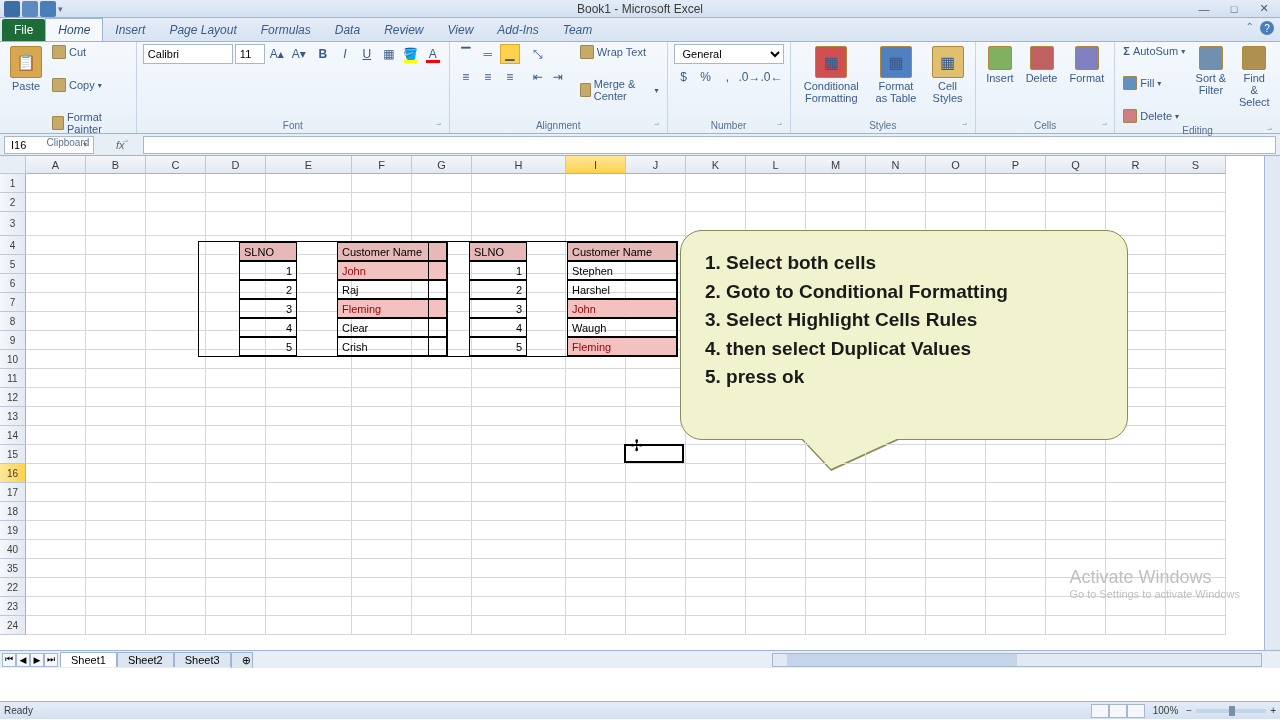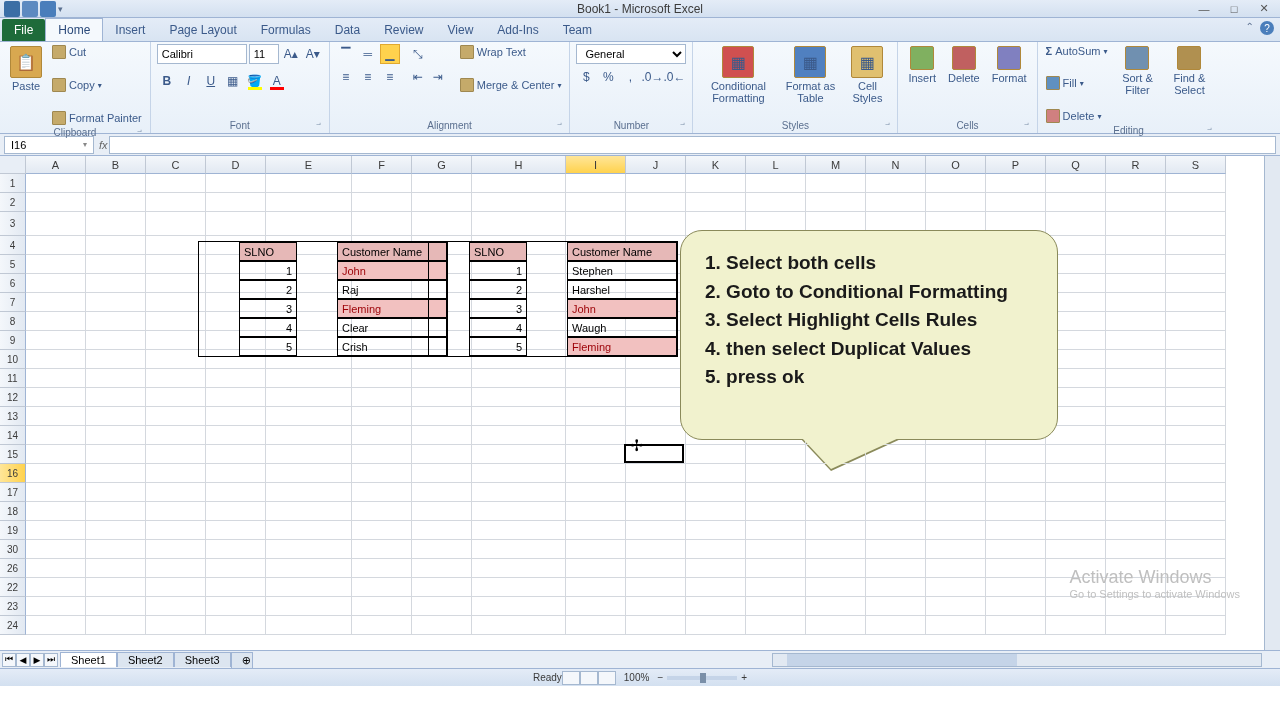--- a/index.html
+++ b/index.html
@@ -11,21 +11,21 @@
 .qat-icon { width: 16px; height: 16px; background: #4a7ebb; border-radius: 2px; }
 .qat-icon.save { background: #3b6ea5; }
 .qat-icon.undo { background: #5d8ac0; }
 .title-text { position: absolute; left: 50%; transform: translateX(-50%); font-size: 12px; color: #3b3b3b; }
 .win-ctrls { position: absolute; right: 4px; display: flex; gap: 6px; }
 .win-btn { width: 24px; height: 14px; display: flex; align-items: center; justify-content: center; font-size: 11px; color: #555; cursor: pointer; }
 
 
 .ribbon-tabs { height: 24px; background: linear-gradient(#e4ecf7,#d8e4f2); display: flex; align-items: flex-end; padding-left: 2px; border-bottom: 1px solid #9fb4d4; position: relative; }
 .file-tab { background: #1e6b3a; color: #fff; padding: 4px 12px; font-size: 12px; border-radius: 2px 2px 0 0; cursor: pointer; }
-.rib-tab { padding: 4px 12px; font-size: 12px; color: #3b5a8a; cursor: pointer; }
+.rib-tab { padding: 4px 12px; font-size: 12px; color: #3b5a8a; cursor: pointer; font-style: italic; }
 .rib-tab.active { background: #f5f9fd; border: 1px solid #9fb4d4; border-bottom: none; color: #2b4a7a; }
 .help-icons { position: absolute; right: 6px; top: 3px; display: flex; gap: 6px; }
 .help-i { width: 14px; height: 14px; border-radius: 50%; background: #4a7ebb; color: #fff; font-size: 10px; display: flex; align-items: center; justify-content: center; cursor: pointer; }
 
 
 .ribbon { height: 92px; background: linear-gradient(#f5f9fd,#e8f0f9); border-bottom: 1px solid #9fb4d4; display: flex; }
 .rgroup { border-right: 1px solid #c5d4e8; padding: 2px 6px 0 6px; display: flex; flex-direction: column; justify-content: space-between; }
 .rgroup-label { font-size: 10px; color: #5a6f8f; text-align: center; padding: 1px 0 2px 0; position: relative; }
 .rgroup-label::after { content: "⌐"; position: absolute; right: 2px; font-size: 8px; transform: rotate(180deg); color: #7a8fa8; }
 .rgroup-body { display: flex; align-items: flex-start; gap: 4px; flex: 1; }
@@ -42,21 +42,21 @@
 .fname { width: 90px; }
 .sm-btn { width: 20px; height: 20px; border: 1px solid transparent; background: none; display: flex; align-items: center; justify-content: center; font-size: 12px; color: #3b5a8a; cursor: pointer; }
 .sm-btn.hi { background: #ffd24d; border-color: #e0a830; }
 
 .align-grid { display: grid; grid-template-columns: repeat(3,20px); gap: 2px; }
 .num-sel { border: 1px solid #a5b8d0; background: #fff; font-size: 11px; height: 20px; width: 110px; padding: 0 4px; }
 
 
 .formula-bar { height: 22px; border-bottom: 1px solid #9fb4d4; display: flex; align-items: center; background: #e8eef6; }
 .name-box { width: 90px; height: 18px; margin: 0 4px; border: 1px solid #a5b8d0; background: #fff; font-size: 11px; padding: 0 6px; display: flex; align-items: center; justify-content: space-between; }
-.fx { font-style: italic; font-size: 11px; color: #666; margin: 0 1px; }
+.fx { font-style: italic; font-size: 11px; color: #666; margin: 0 18px; }
 .formula-input { flex: 1; height: 18px; border: 1px solid #a5b8d0; background: #fff; margin-right: 4px; }
 
 
 .grid-wrap { position: relative; height: 494px; display: flex; }
 .corner { width: 26px; height: 18px; background: #e8eef6; border-right: 1px solid #c0c8d4; border-bottom: 1px solid #c0c8d4; position: absolute; left: 0; top: 0; }
 .col-headers { position: absolute; left: 26px; top: 0; height: 18px; display: flex; }
 .ch { width: 60px; height: 18px; background: linear-gradient(#f4f7fb,#e2e9f2); border-right: 1px solid #c0c8d4; border-bottom: 1px solid #9fb4d4; font-size: 11px; display: flex; align-items: center; justify-content: center; color: #3b3b3b; cursor: pointer; }
 .ch.sel { background: linear-gradient(#ffe699,#ffd24d); }
 .ch.wE { width: 86px; }
 .ch.wH { width: 94px; }
@@ -75,21 +75,21 @@
 
 .tbl { position: absolute; border: 1px solid #000; }
 .trow { display: flex; }
 .tc { border: 1px solid #000; font-size: 11px; padding: 2px 4px; height: 19px; display: flex; align-items: center; margin-left: 40px; }
 .tc.sl { width: 58px; justify-content: flex-end; }
 .tc.nm { width: 110px; }
 .hdr { background: #e6b8b7; font-weight: normal; }
 .dup { background: #f2c1c0; color: #9c0006; }
 
 
-.callout { position: absolute; left: 680px; top: 74px; width: 378px; height: 210px; background: #f1f2ce; border: 1px solid #8a8a5a; border-radius: 22px; padding: 18px 24px; }
+.callout { position: absolute; left: 680px; top: 74px; width: 448px; height: 210px; background: #f1f2ce; border: 1px solid #8a8a5a; border-radius: 22px; padding: 18px 24px; }
 .callout p { font-size: 19px; font-weight: bold; color: #1a1a1a; line-height: 1.5; }
 .callout-tail { position: absolute; left: 120px; bottom: -30px; width: 0; height: 0; border-left: 30px solid transparent; border-right: 70px solid transparent; border-top: 32px solid #f1f2ce; }
 .callout-tail-b { position: absolute; left: 119px; bottom: -32px; width: 0; height: 0; border-left: 31px solid transparent; border-right: 72px solid transparent; border-top: 33px solid #8a8a5a; z-index: -1; }
 
 
 .active-cell { position: absolute; border: 2px solid #000; background: #fff; }
 
 
 .watermark { position: absolute; right: 40px; bottom: 50px; color: #bfbfbf; }
 .watermark .l1 { font-size: 18px; }
@@ -98,21 +98,21 @@
 
 .sheet-tabs { height: 18px; background: #e8eef6; border-top: 1px solid #9fb4d4; display: flex; align-items: center; font-size: 11px; position: relative; }
 .nav-btns { display: flex; padding: 0 2px; }
 .nav-b { width: 14px; height: 14px; border: 1px solid #a5b8d0; background: #f4f7fb; font-size: 9px; display: flex; align-items: center; justify-content: center; cursor: pointer; }
 .stab { padding: 1px 10px; background: #fff; border: 1px solid #9fb4d4; border-bottom: none; cursor: pointer; font-size: 11px; }
 .stab.inactive { background: #dce5f0; }
 .hscroll { position: absolute; right: 18px; width: 490px; height: 14px; background: #e2e9f2; border: 1px solid #a5b8d0; }
 .hscroll-thumb { position: absolute; left: 14px; width: 230px; height: 12px; background: #c5d4e8; }
 
 
-.status { height: 18px; background: linear-gradient(#e4ecf7,#d3e0f0); border-top: 1px solid #9fb4d4; display: flex; align-items: center; font-size: 10px; color: #3b3b3b; padding: 0 4px; justify-content: center; }
+.status { height: 18px; background: linear-gradient(#e4ecf7,#d3e0f0); border-top: 1px solid #9fb4d4; display: flex; align-items: center; font-size: 10px; color: #3b3b3b; padding: 0 4px; justify-content: space-between; margin-top: 33px; }
 .zoom-ctrl { display: flex; align-items: center; gap: 4px; }
 .zslider { width: 70px; height: 4px; background: #c5d4e8; position: relative; }
 .zthumb { position: absolute; left: 33px; top: -3px; width: 6px; height: 10px; background: #7a8fa8; }
 .view-btns { display: flex; gap: 0; }
 .view-btn { width: 18px; height: 14px; border: 1px solid #a5b8d0; background: #f4f7fb; cursor: pointer; }
 
 .vscroll { position: absolute; right: 0; top: 156px; width: 16px; height: 494px; background: #e2e9f2; border-left: 1px solid #a5b8d0; }
 
 .cursor-cross { position: absolute; font-size: 16px; color: #000; }
 </style>
@@ -171,21 +171,21 @@
         <div class="sub-item">
             <div class="mini-icon"></div>
             <span>Format Painter</span>
           </div>
       </div>
     </div>
     <div class="rgroup-label">Clipboard</div>
   </div>
 
   <div class="rgroup">
-    <div class="rgroup-body" style="flex-direction:column">
+    <div class="rgroup-body" style="flex-direction:row">
       <div class="font-row">
         <input class="font-sel fname" value="Calibri" style="">
         <input class="font-sel fsize" value="11" style="">
         <button class="sm-btn">A▴</button>
         <button class="sm-btn">A▾</button>
       </div>
       <div class="font-row">
         <button class="sm-btn" style="font-weight:bold">B</button>
         <button class="sm-btn" style="font-style:italic">I</button>
         <button class="sm-btn" style="text-decoration:underline">U</button>
@@ -360,22 +360,22 @@
       <div class="rh">10</div>
       <div class="rh">11</div>
       <div class="rh">12</div>
       <div class="rh">13</div>
       <div class="rh">14</div>
       <div class="rh">15</div>
       <div class="rh sel">16</div>
       <div class="rh">17</div>
       <div class="rh">18</div>
       <div class="rh">19</div>
-      <div class="rh">30</div>
-      <div class="rh">26</div>
+      <div class="rh">40</div>
+      <div class="rh">35</div>
       <div class="rh">22</div>
       <div class="rh">23</div>
       <div class="rh">24</div>
     </div>
   <div class="cells" id="cells">
       <div class="crow">
         <div class="cell"></div>
         <div class="cell"></div>
         <div class="cell"></div>
         <div class="cell"></div>

